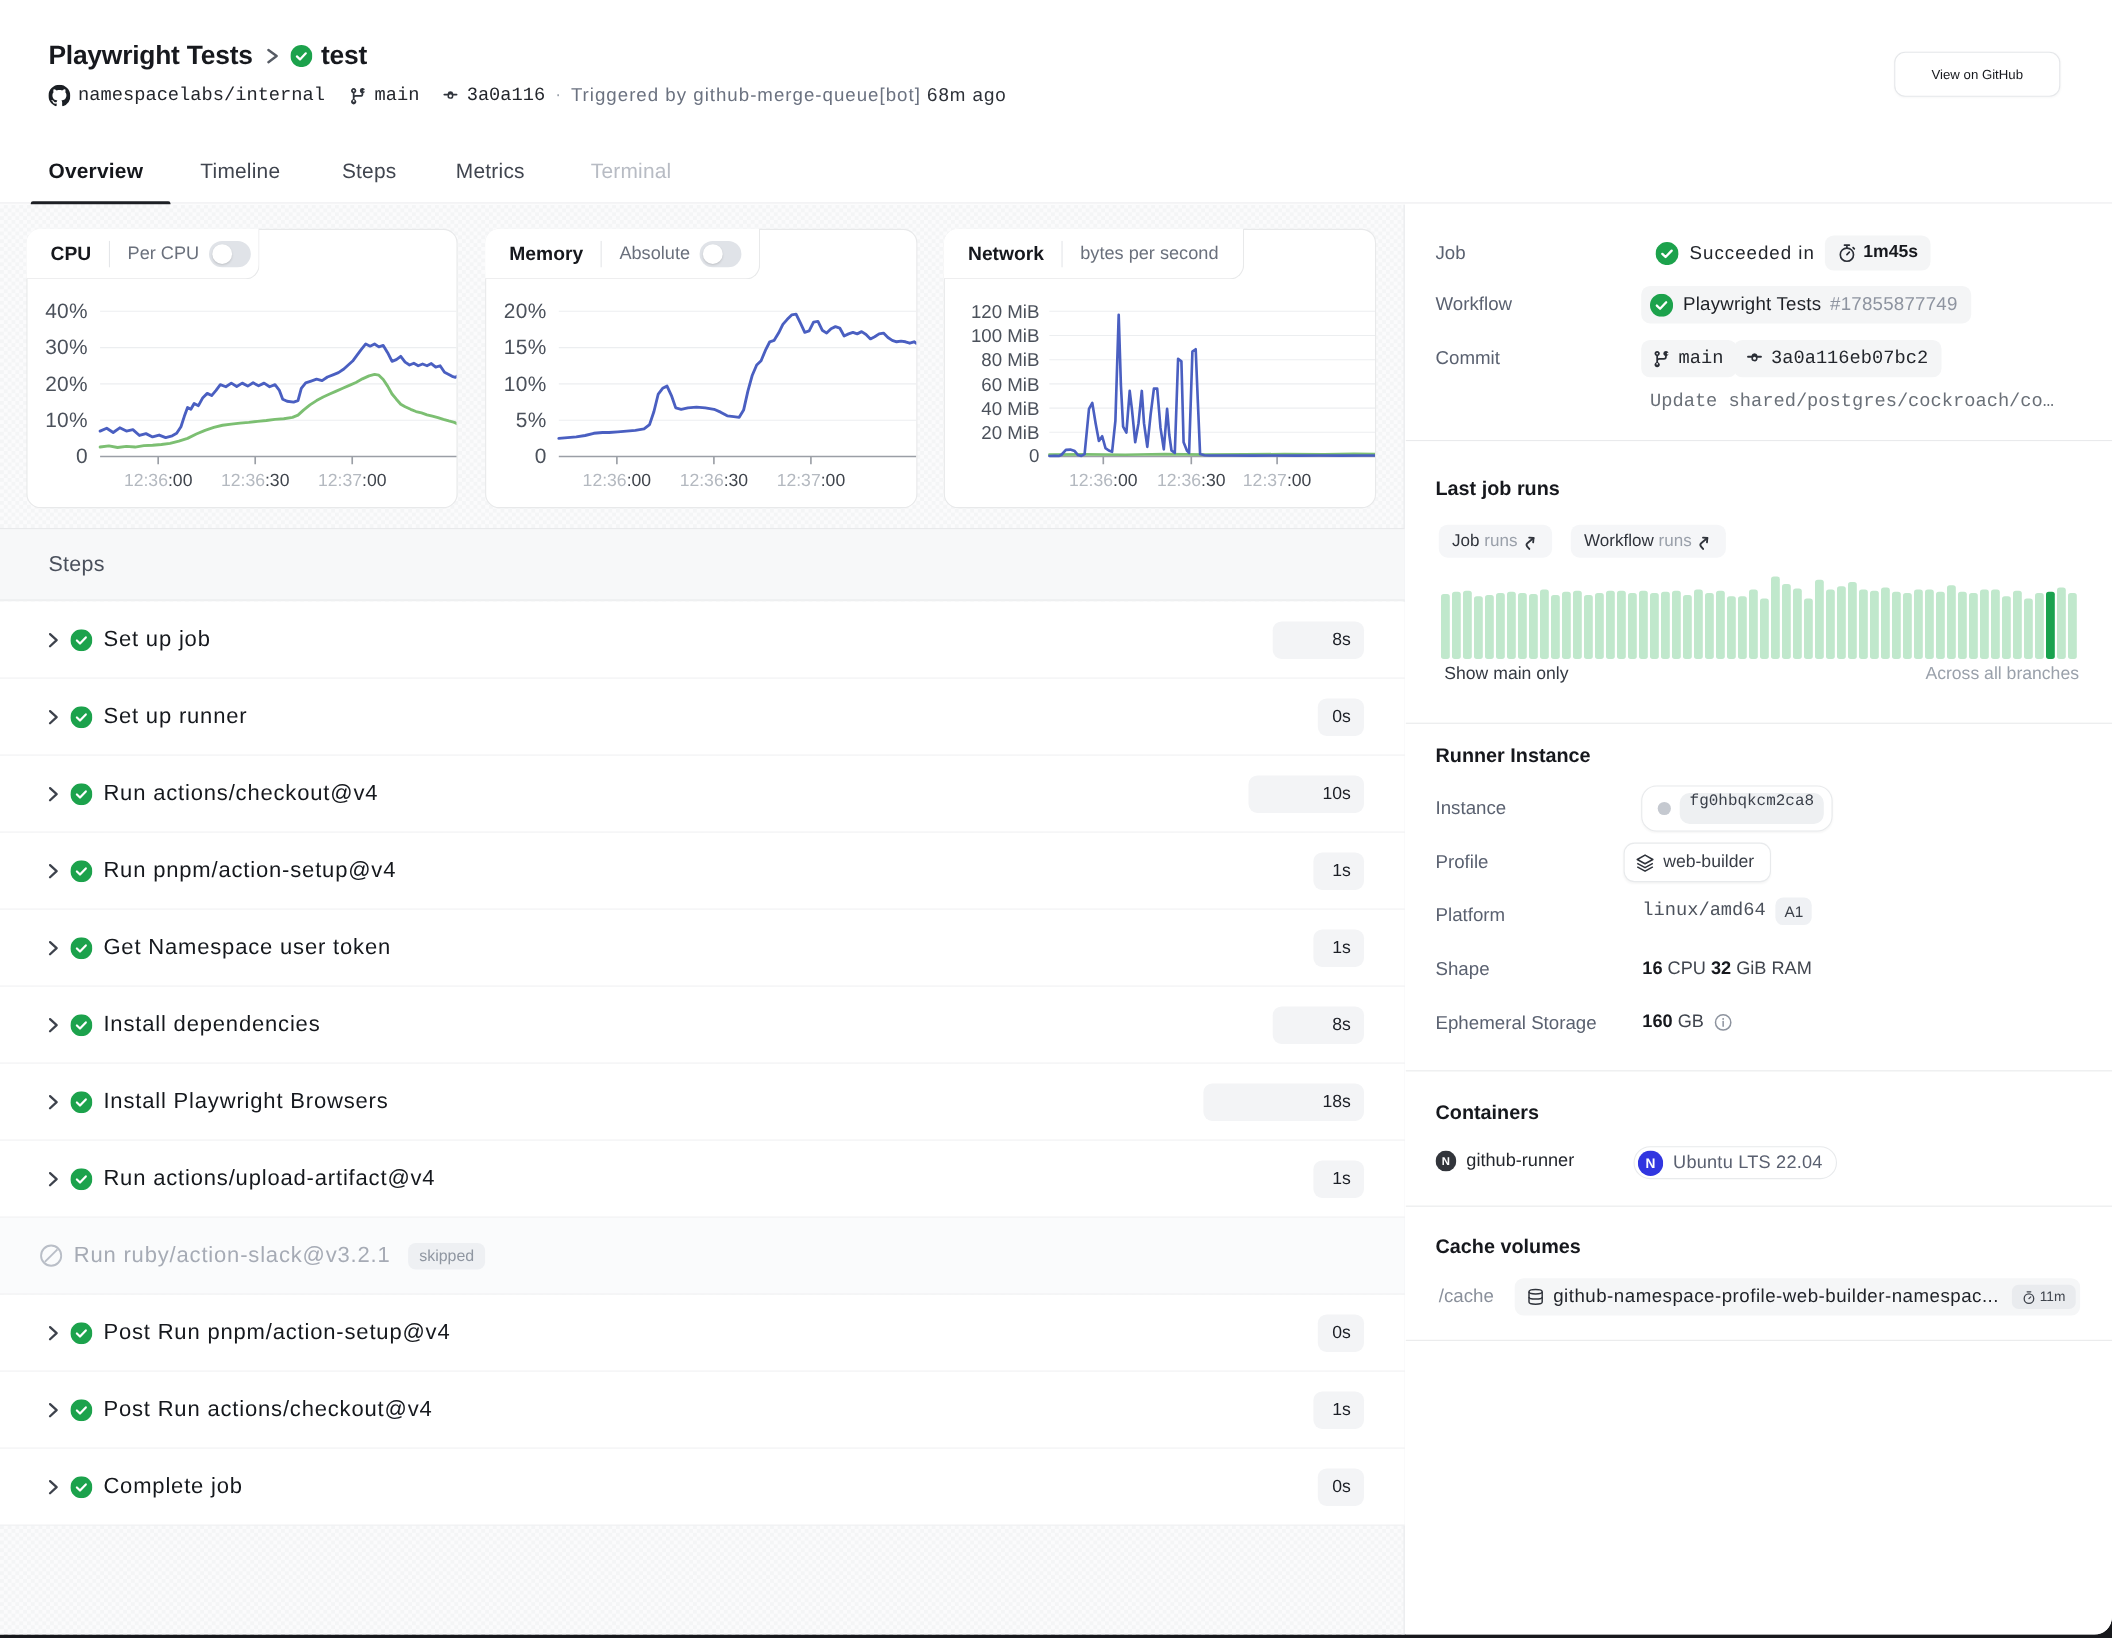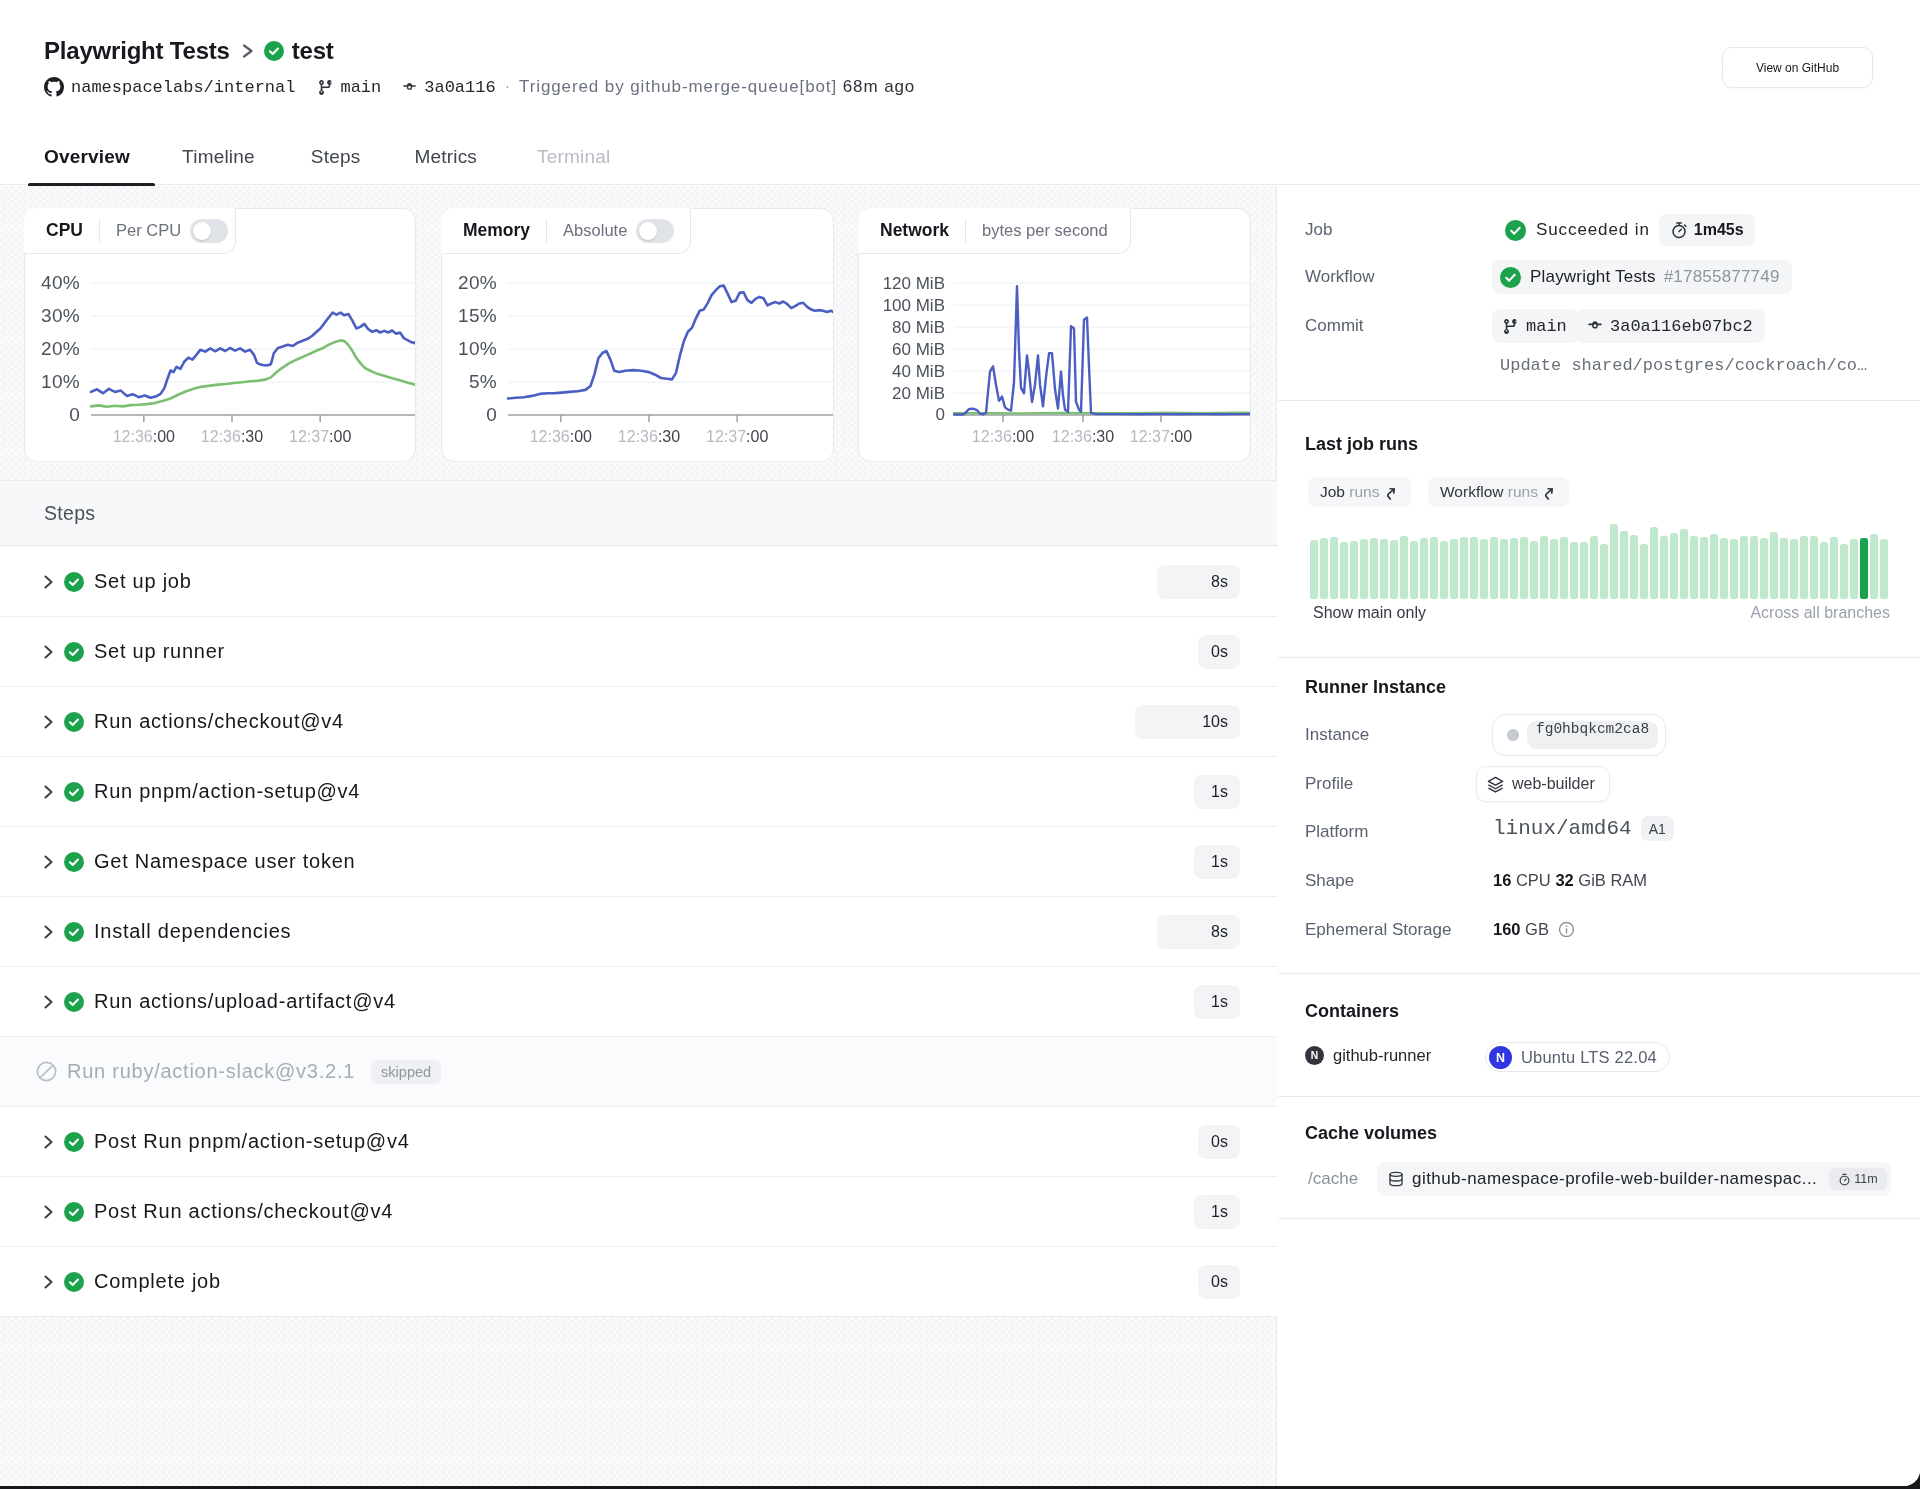--- a/index.html
+++ b/index.html
@@ -259,20 +259,31 @@
             <span class="dur" style="width:83px">8s</span>
           </div>
 <div class="srow">
             <svg class="chev" width="20" height="20" viewBox="0 0 20 20" fill="none" stroke="#3d424c" stroke-width="2.1" stroke-linecap="round" stroke-linejoin="round" style="margin-left:38px;">
               <path d="M7.5 4.5 L13.5 10 L7.5 15.5"></path>
             </svg>
             <svg width="20" height="20" viewBox="0 0 22 22" style="margin-left:6px;flex:none;">
               <circle cx="11" cy="11" r="11" fill="#1ca24c"></circle>
               <path d="M6.5 11.3 L9.6 14.3 L15.4 8.2" stroke="#fff" stroke-width="2.2" fill="none" stroke-linecap="round" stroke-linejoin="round"></path>
             </svg>
+            <span class="name">Install Playwright Browsers</span>
+            <span class="dur" style="width:146px">18s</span>
+          </div>
+<div class="srow">
+            <svg class="chev" width="20" height="20" viewBox="0 0 20 20" fill="none" stroke="#3d424c" stroke-width="2.1" stroke-linecap="round" stroke-linejoin="round" style="margin-left:38px;">
+              <path d="M7.5 4.5 L13.5 10 L7.5 15.5"></path>
+            </svg>
+            <svg width="20" height="20" viewBox="0 0 22 22" style="margin-left:6px;flex:none;">
+              <circle cx="11" cy="11" r="11" fill="#1ca24c"></circle>
+              <path d="M6.5 11.3 L9.6 14.3 L15.4 8.2" stroke="#fff" stroke-width="2.2" fill="none" stroke-linecap="round" stroke-linejoin="round"></path>
+            </svg>
             <span class="name">Run actions/upload-artifact@v4</span>
             <span class="dur" style="width:46px">1s</span>
           </div>
 <div class="srow skip">
             <svg width="21" height="21" viewBox="0 0 22 22" fill="none" stroke="#b9bec7" stroke-width="1.8" style="margin-left:36px">
               <circle cx="11" cy="11" r="9.6"></circle>
               <path d="M5 17 L17 5"></path>
             </svg>
             <span class="name" style="margin-left:10px">Run ruby/action-slack@v3.2.1</span>
             <span class="skipchip">skipped</span>
@@ -451,21 +462,21 @@
 <div style="position:absolute;left:198px;top:580px;height:36px;border:1px solid #e8eaec;border-radius:10px;background:#fff;box-shadow:0 1px 2px rgba(0,0,0,0.04);display:flex;align-items:center;padding:0 14px 0 10px;">
           <svg width="17" height="17" viewBox="0 0 24 24" fill="none" stroke="#2f333b" stroke-width="2" stroke-linejoin="round">
             <path d="M12 2 L22 7.5 L12 13 L2 7.5 Z"></path>
             <path d="M2 12.5 L12 18 L22 12.5"></path>
             <path d="M2 17 L12 22.5 L22 17"></path>
           </svg>
           <span style="font-size:16px;color:#383d46;margin-left:8px;">web-builder</span>
         </div>
 <div class="rp-label" style="top:636px;">Platform</div>
 <div style="position:absolute;left:215px;top:630px;display:flex;align-items:center;">
-          <span class="mono" style="font-size:21px;color:#4c525c;">linux/amd64</span>
+          <span class="mono" style="font-size:17px;color:#4c525c;">linux/amd64</span>
           <span class="chip" style="height:25px;padding:4px 8px;margin-left:9px;font-size:14px;color:#3b4049;">A1</span>
         </div>
 <div class="rp-label" style="top:685px;">Shape</div>
 <div style="position:absolute;left:215px;top:685px;font-size:16.5px;color:#40454e;"><b style="color:#16181d;">16</b> CPU <b style="color:#16181d;">32</b> GiB RAM</div>
 <div class="rp-label" style="top:734px;">Ephemeral Storage</div>
 <div style="position:absolute;left:215px;top:734px;font-size:16.5px;color:#40454e;display:flex;align-items:center;"><b style="color:#16181d;">160</b>&nbsp;GB&nbsp;&nbsp;<svg width="17" height="17" viewBox="0 0 20 20" fill="none" stroke="#8d939e" stroke-width="1.6">
             <circle cx="10" cy="10" r="8.2"></circle>
             <path d="M10 9 L10 14" stroke-linecap="round"></path>
             <circle cx="10" cy="6.2" r="1" fill="#8d939e" stroke="none"></circle>
           </svg></div>

